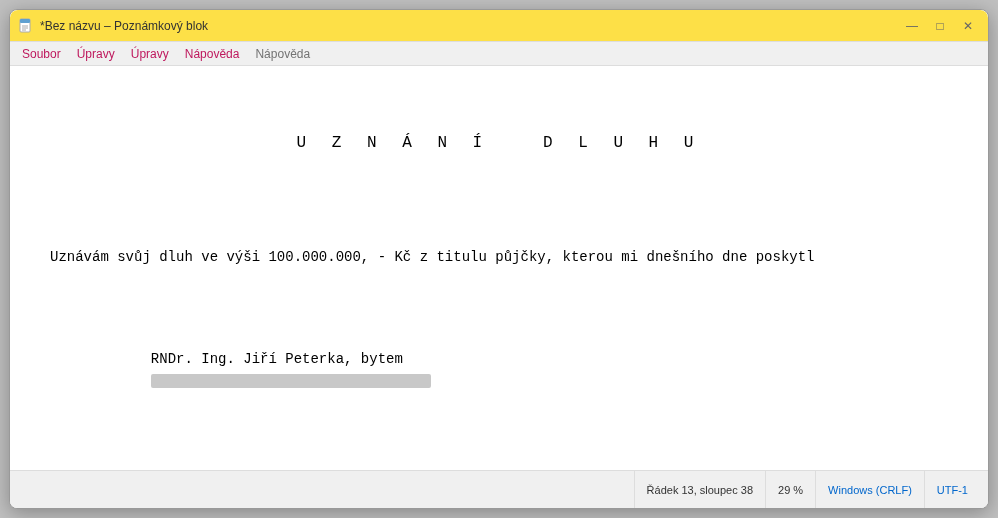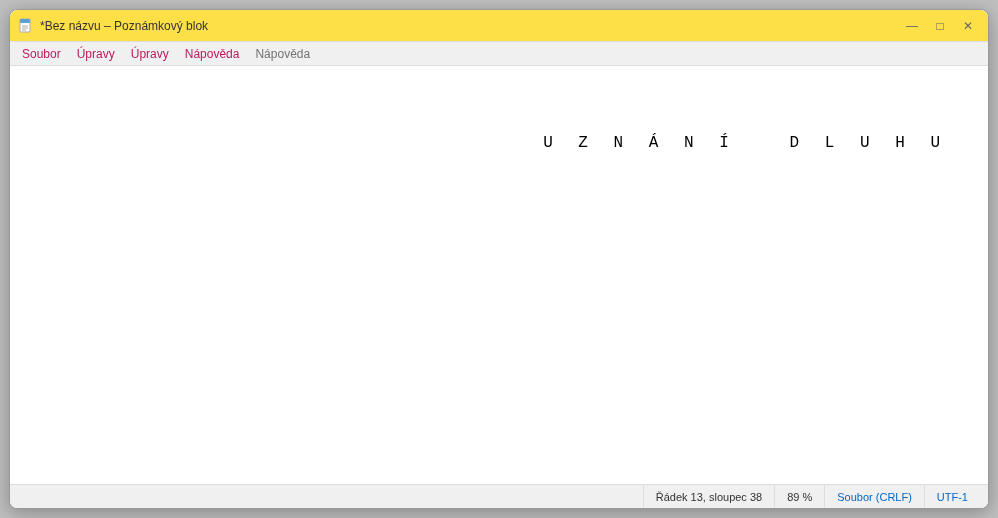--- a/index.html
+++ b/index.html
@@ -102,21 +102,21 @@
       padding: 20px 40px;
       font-family: 'Courier New', Courier, monospace;
       font-size: 14px;
       line-height: 1.6;
       color: #000;
       min-height: 100%;
       white-space: pre-wrap;
     }
 
     .editor-title {
-      text-align: right;
+      text-align: center;
       letter-spacing: 8px;
       font-size: 16px;
       font-weight: normal;
       font-family: 'Courier New', Courier, monospace;
     }
 
     .editor-body-text {
       margin-bottom: 12px;
       font-family: 'Courier New', Courier, monospace;
       font-size: 14px;
@@ -127,21 +127,21 @@
       color: #c8c8c8;
       border-radius: 2px;
       display: inline-block;
       width: 280px;
       height: 14px;
       vertical-align: middle;
     }
 
     .status-bar {
       background: #f0f0f0;
-      height: 24px;
+      height: 38px;
       display: flex;
       align-items: center;
       justify-content: flex-end;
       padding: 0 8px;
       border-top: 1px solid #ddd;
       gap: 0;
     }
 
     .status-item {
       font-size: 11px;
@@ -212,26 +212,31 @@
     <div class="menu-item">Úpravy</div>
     <div class="menu-item">Nápověda</div>
     <div class="menu-item active">Nápověda</div>
   </div>
 
   <div class="editor-wrapper">
     <div class="editor-scroll">
       <div class="editor-content">
         <div class="editor-title">U Z N Á N Í   D L U H U</div>
         <div style="margin-bottom: 16px;">
+          <div class="editor-body-text">Uznávám svůj dluh ve výši 100.000.000, - Kč z titulu půjčky, kterou mi dnešního dne poskytl</div>
+          <div class="editor-body-text">
+            <span>RNDr. Ing. Jiří Peterka, bytem</span>
+            <span class="redacted">&nbsp;</span>
+          </div>
         </div>
         
         
       </div>
     </div>
   </div>
 
   <div class="status-bar">
     <div class="status-item">Řádek 13, sloupec 38</div>
-    <div class="status-item">89 %</div>
-    <div class="status-item link">Soubor (CRLF)</div>
+    <div class="status-item">29 %</div>
+    <div class="status-item link">Windows (CRLF)</div>
     <div class="status-item link">UTF-1</div>
   </div>
 </div>
 
 </body></html>

